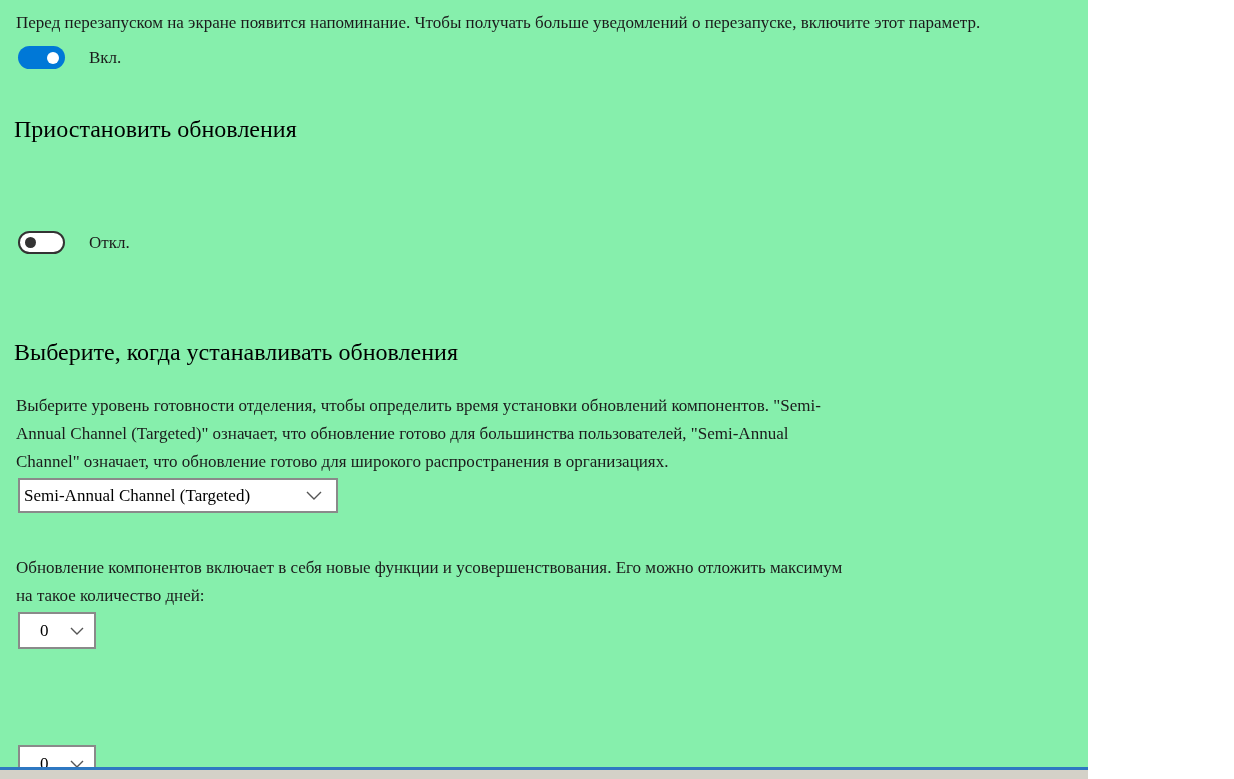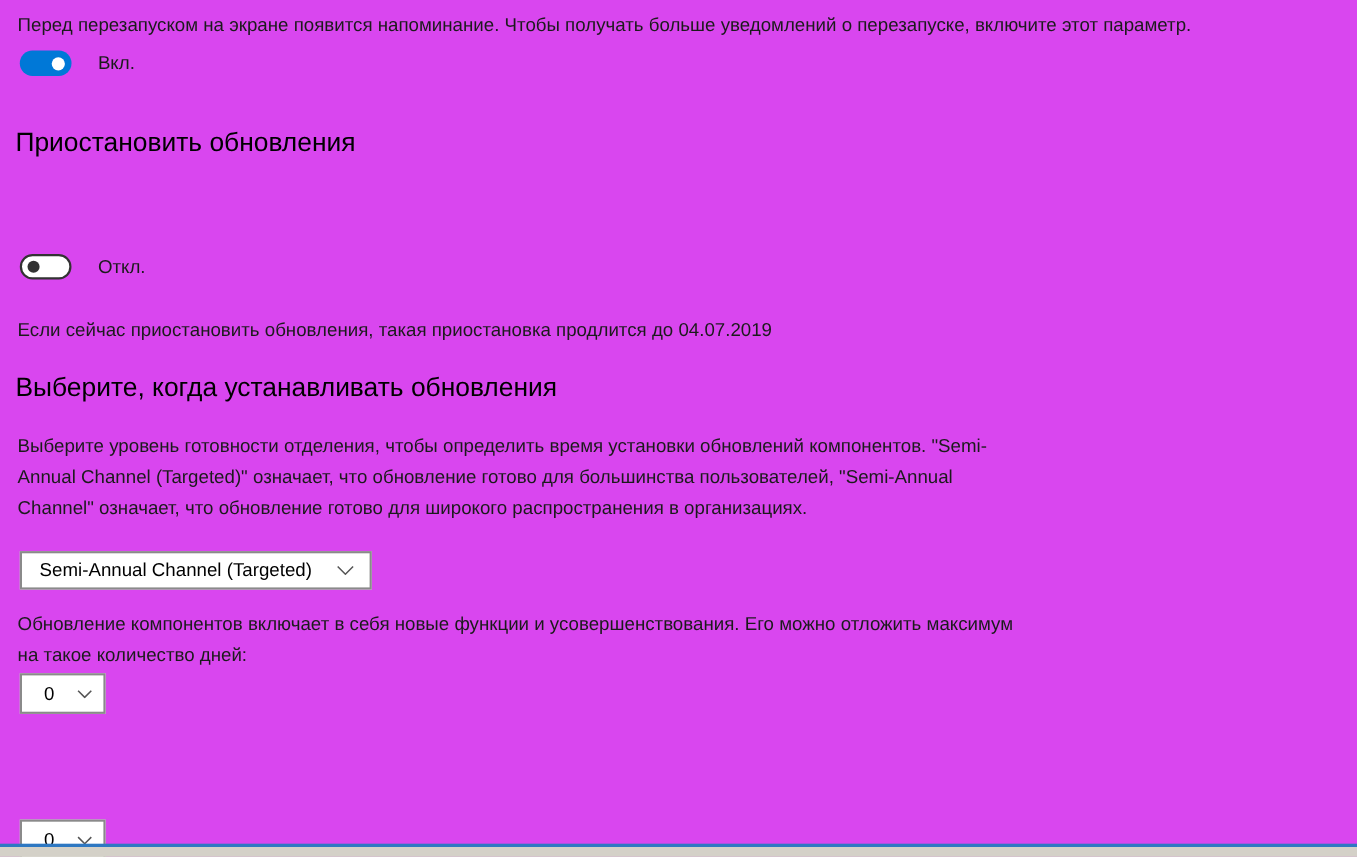--- a/index.html
+++ b/index.html
@@ -4,24 +4,25 @@
 <style>
   * { margin: 0; padding: 0; box-sizing: border-box; }
   html, body { width: 1234px; height: 779px; }
   body {
     font-family: "Liberation Sans", sans-serif;
     background: #ffffff;
     overflow: hidden;
   }
   .screen {
     position: relative;
-    width: 1234px;
+    width: 1088px;
     height: 779px;
-    background: #d946ef;
+    background: #86efac;
     overflow: hidden;
+    font-family: Liberation Serif, serif;
   }
   .abs { position: absolute; }
   .body-text {
     font-size: 17px;
     color: #1b1b1b;
     line-height: 29px;
     white-space: pre;
   }
   .section-title {
     font-size: 24px;
@@ -96,29 +97,28 @@
   <div class="abs section-title" style="left:14px; top:116px;">Приостановить обновления</div>
 
 
   <div class="abs toggle-row" style="left:18px; top:231px;">
     <div class="toggle off">
       <div class="knob"></div>
     </div>
     <span class="toggle-label">Откл.</span>
   </div>
 
-  <div class="abs body-text" style="left:16px; top:285px;">Если сейчас приостановить обновления, такая приостановка продлится до 04.07.2019</div>
 
   <div class="abs section-title" style="left:14px; top:339px;">Выберите, когда устанавливать обновления</div>
 
   <div class="abs body-text" style="left:16px; top:392px; line-height:28px;">Выберите уровень готовности отделения, чтобы определить время установки обновлений компонентов. "Semi-
 Annual Channel (Targeted)" означает, что обновление готово для большинства пользователей, "Semi-Annual
 Channel" означает, что обновление готово для широкого распространения в организациях.</div>
 
-  <div class="abs dropdown" style="left:18px; top:501px; width:320px; height:35px; padding:0 14px 0 16px;gap:12px;">
+  <div class="abs dropdown" style="left:18px; top:478px; width:320px; height:35px; padding:0 14px 0 4px;gap:12px;">
     <span class="dd-value">Semi-Annual Channel (Targeted)</span>
     <span class="chevron">
       <svg width="16" height="9" viewBox="0 0 16 9">
           <path d="M1 1 L8 8 L15 1" fill="none" stroke="#555555" stroke-width="1.4"></path>
         </svg>
     </span>
   </div>
 
   <div class="abs body-text" style="left:16px; top:554px; line-height:28px;">Обновление компонентов включает в себя новые функции и усовершенствования. Его можно отложить максимум
 на такое количество дней:</div>

